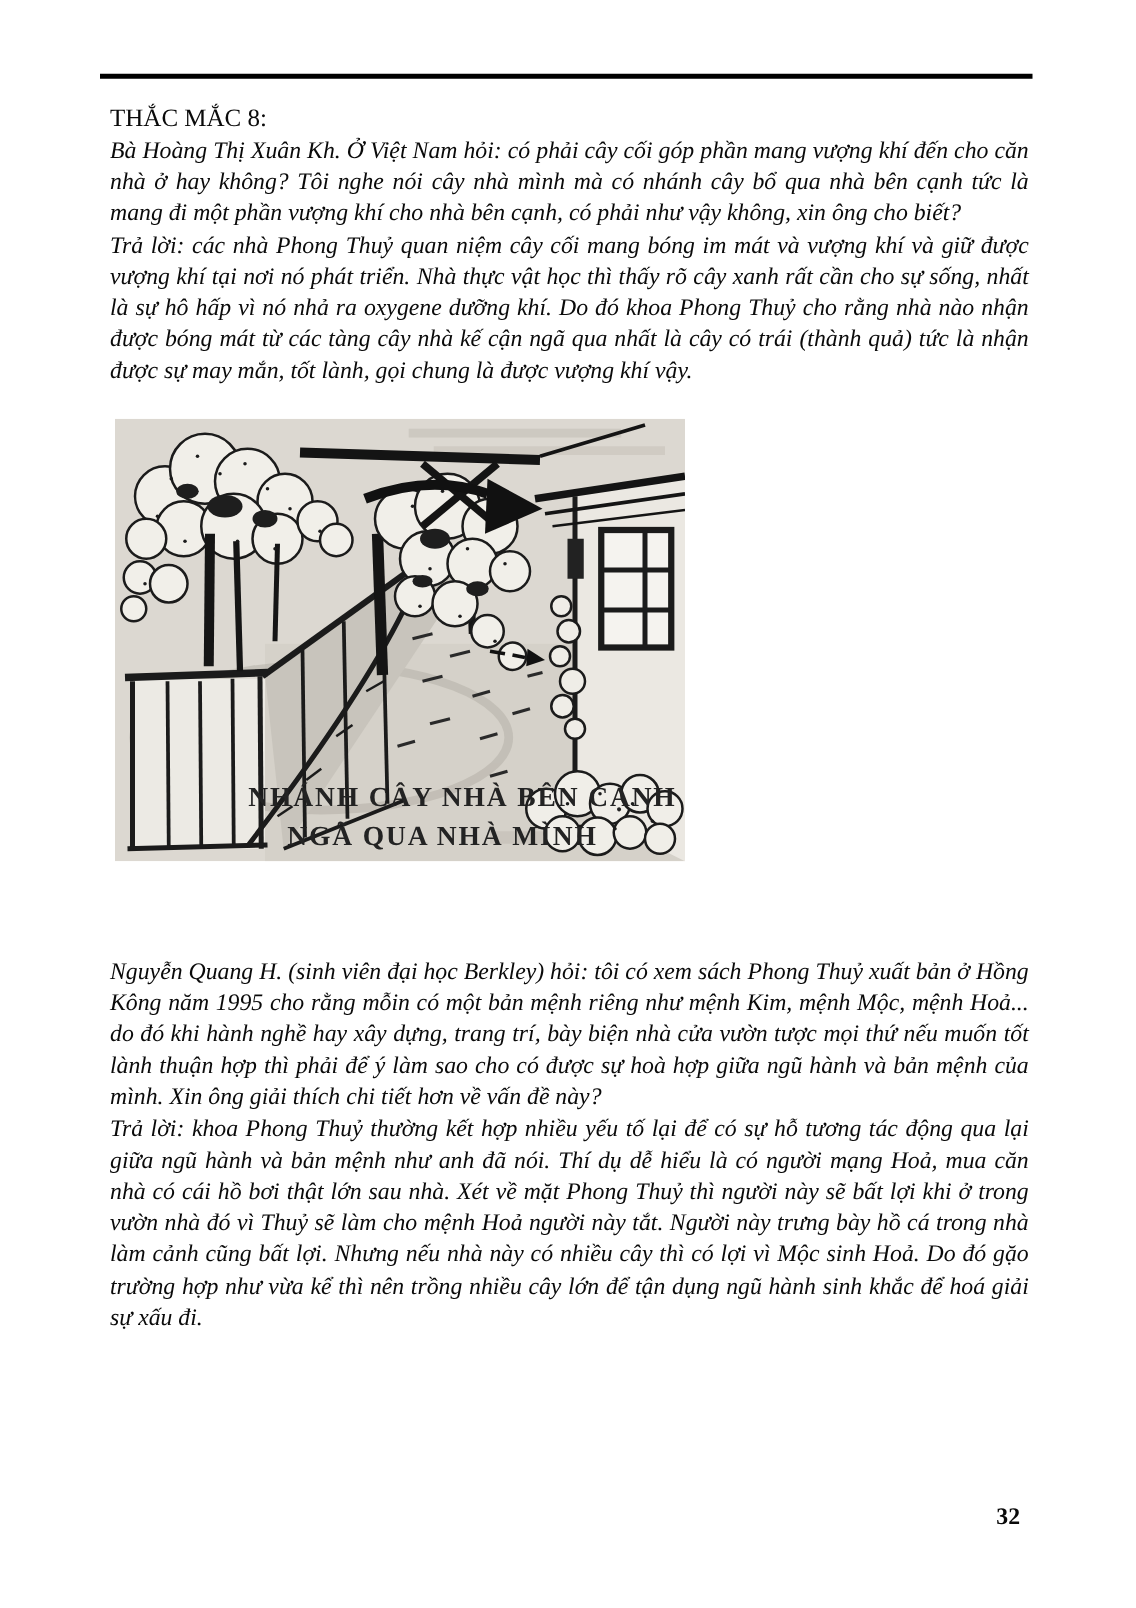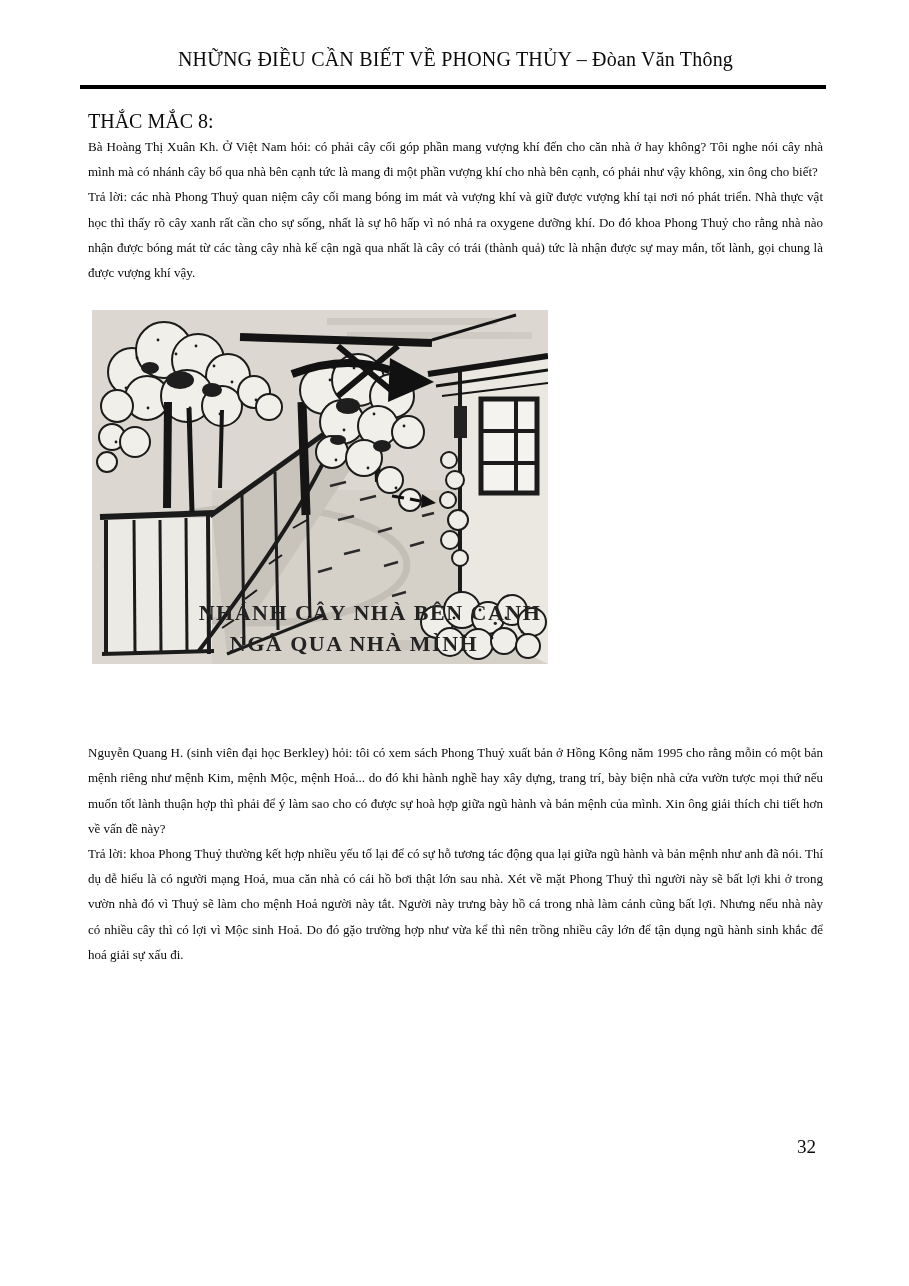--- a/index.html
+++ b/index.html
@@ -26,46 +26,47 @@
     width:746px;
     height:4px;
     background:#000;
   }
   .section-heading {
     margin-top:20px;
     font-size:20px;
     line-height:25px;
   }
   p.body-text {
-    font-size:13px;
+    font-size:19px;
     line-height:25.2px;
     text-align:justify;
     text-justify:inter-word;
+    font-style:italic;
   }
   figure.illustration {
     margin:25px 0 0 4px;
     width:456px; height:430px;
     display:block;
   }
   figure.illustration svg { display:block; }
   .heading-9 { margin-top:26px; }
   .page-number {
     position:absolute;
-    top:1136px;
+    top:1203px;
     left:797px;
     font-size:19px;
+    font-weight:bold;
   }
 </style>
 </head>
 <body>
 
 <div class="page">
   <div class="content">
 
-    <div class="header-title">NHỮNG ĐIỀU CẦN BIẾT VỀ PHONG THỦY – Đòan Văn Thông</div>
     <div class="header-rule"></div>
 
     <div class="section-heading">THẮC MẮC 8:</div>
     <p class="body-text">Bà Hoàng Thị Xuân Kh. Ở Việt Nam hỏi: có phải cây cối góp phần mang vượng khí đến cho căn nhà ở hay không? Tôi nghe nói cây nhà mình mà có nhánh cây bổ qua nhà bên cạnh tức là mang đi một phần vượng khí cho nhà bên cạnh, có phải như vậy không, xin ông cho biết?</p>
     <p class="body-text">Trả lời: các nhà Phong Thuỷ quan niệm cây cối mang bóng im mát và vượng khí và giữ được vượng khí tại nơi nó phát triển. Nhà thực vật học thì thấy rõ cây xanh rất cần cho sự sống, nhất là sự hô hấp vì nó nhả ra oxygene dưỡng khí. Do đó khoa Phong Thuỷ cho rằng nhà nào nhận được bóng mát từ các tàng cây nhà kế cận ngã qua nhất là cây có trái (thành quả) tức là nhận được sự may mắn, tốt lành, gọi chung là được vượng khí vậy.</p>
 
     <figure class="illustration">
       <svg width="456" height="354" viewBox="0 0 456 354" xmlns="http://www.w3.org/2000/svg">
 
         <rect x="0" y="0" width="456" height="354" fill="#dcd8d1"></rect>

